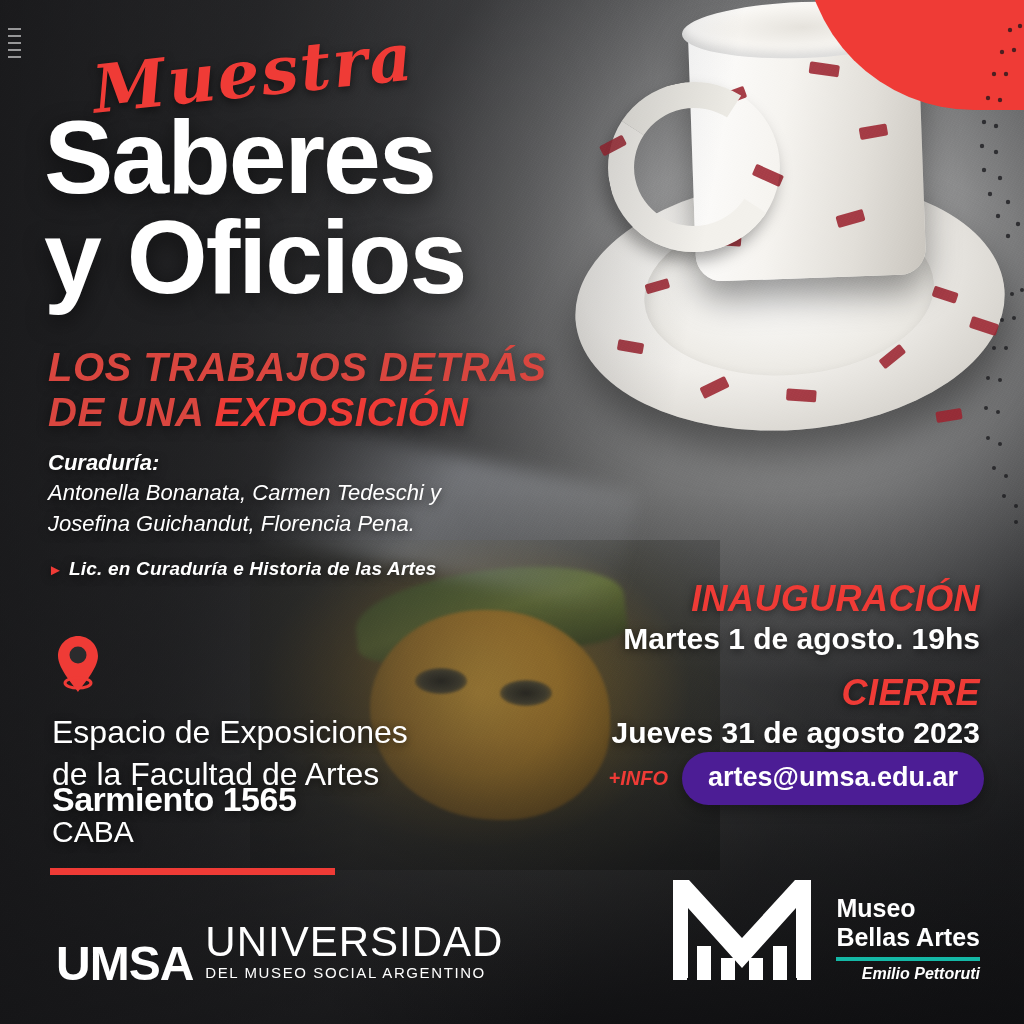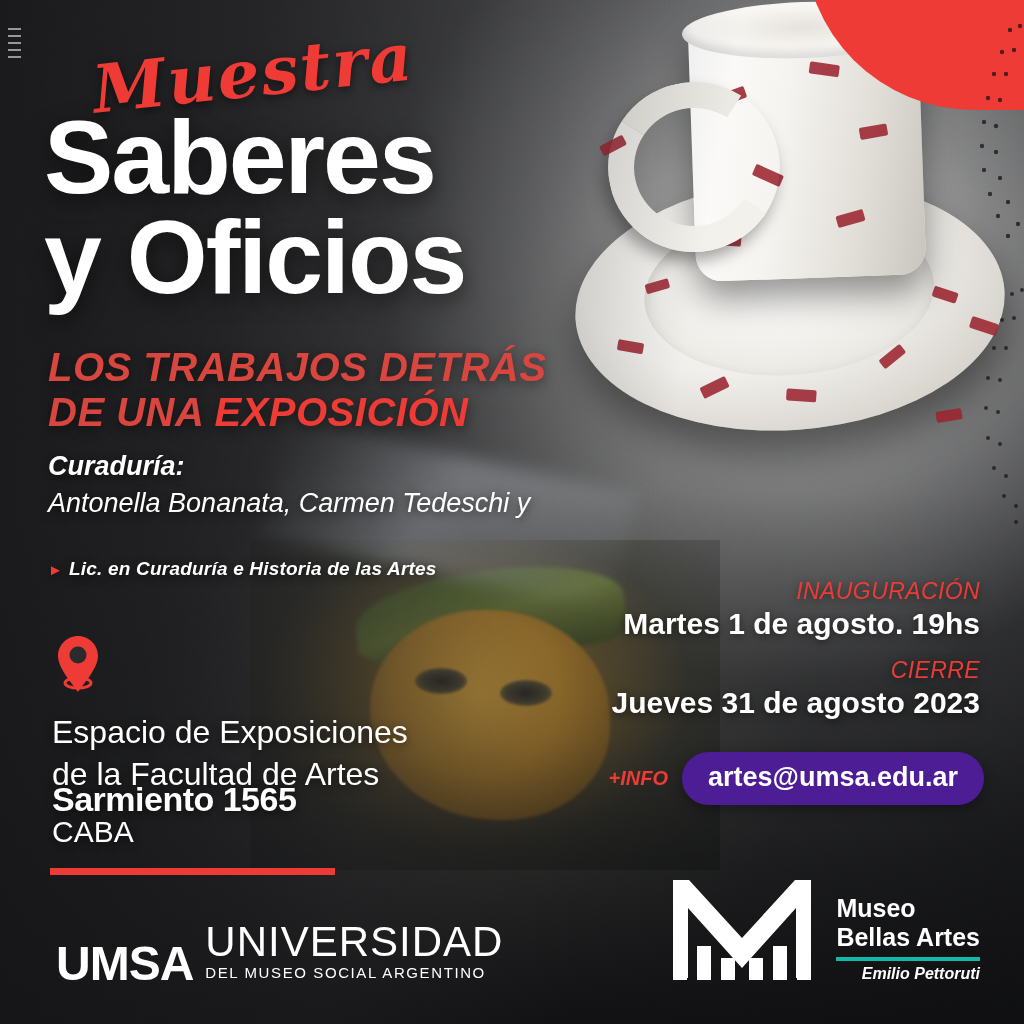--- a/index.html
+++ b/index.html
@@ -244,21 +244,21 @@
     text-shadow: 0 3px 12px rgba(0,0,0,0.5);
   }
   .subtitle .strong { color: #ef3b36; font-weight: 800; }
   .subtitle .soft { color: #d9463f; }
 
   .curaduria {
     position: absolute;
     left: 48px;
     top: 448px;
     font-style: italic;
-    font-size: 27px;
+    font-size: 22px;
     line-height: 1.38;
     font-weight: 700;
     text-shadow: 0 2px 10px rgba(0,0,0,0.6);
   }
   .curaduria .names { font-weight: 400; }
 
   .lic {
     position: absolute;
     left: 48px;
     top: 558px;
@@ -310,22 +310,22 @@
     top: 868px;
     width: 285px;
     height: 7px;
     background: #ef3b36;
   }
 
   
   .dates { position: absolute; right: 44px; top: 578px; text-align: right; }
   .kicker {
     color: #ef3b36;
-    font-size: 23px;
-    font-weight: 400;
+    font-size: 36px;
+    font-weight: 700;
     font-style: italic;
     letter-spacing: 0.4px;
     text-shadow: 0 2px 8px rgba(0,0,0,0.55);
   }
   .dateline {
     font-size: 30px;
     font-weight: 700;
     margin-top: 2px;
     margin-bottom: 16px;
     text-shadow: 0 2px 8px rgba(0,0,0,0.6);
@@ -520,20 +520,21 @@
     <div class="subtitle">
       <div class="soft">LOS TRABAJOS DETRÁS</div>
       <div>
         <span class="soft">DE UNA </span><span class="strong">EXPOSICIÓN</span>
       </div>
     </div>
 
     <div class="curaduria">
       <div>Curaduría:</div>
       <div class="names">Antonella Bonanata, Carmen Tedeschi y</div>
+      <div class="names">Josefina Guichandut, Florencia Pena.</div>
     </div>
 
     <div class="lic">
       <span class="arrow">►</span><span>Lic. en Curaduría e Historia de las Artes</span>
     </div>
 
     <svg class="pin" viewBox="0 0 40 56" aria-hidden="true">
       <path d="M20 0C9 0 0 9 0 20c0 13 17 31 20 36 3-5 20-23 20-36C40 9 31 0 20 0z" fill="#ef3b36"></path>
       <circle cx="20" cy="19" r="8.5" fill="#2b2b2d"></circle>
       <ellipse cx="20" cy="47" rx="13" ry="5" fill="none" stroke="#ef3b36" stroke-width="3"></ellipse>

